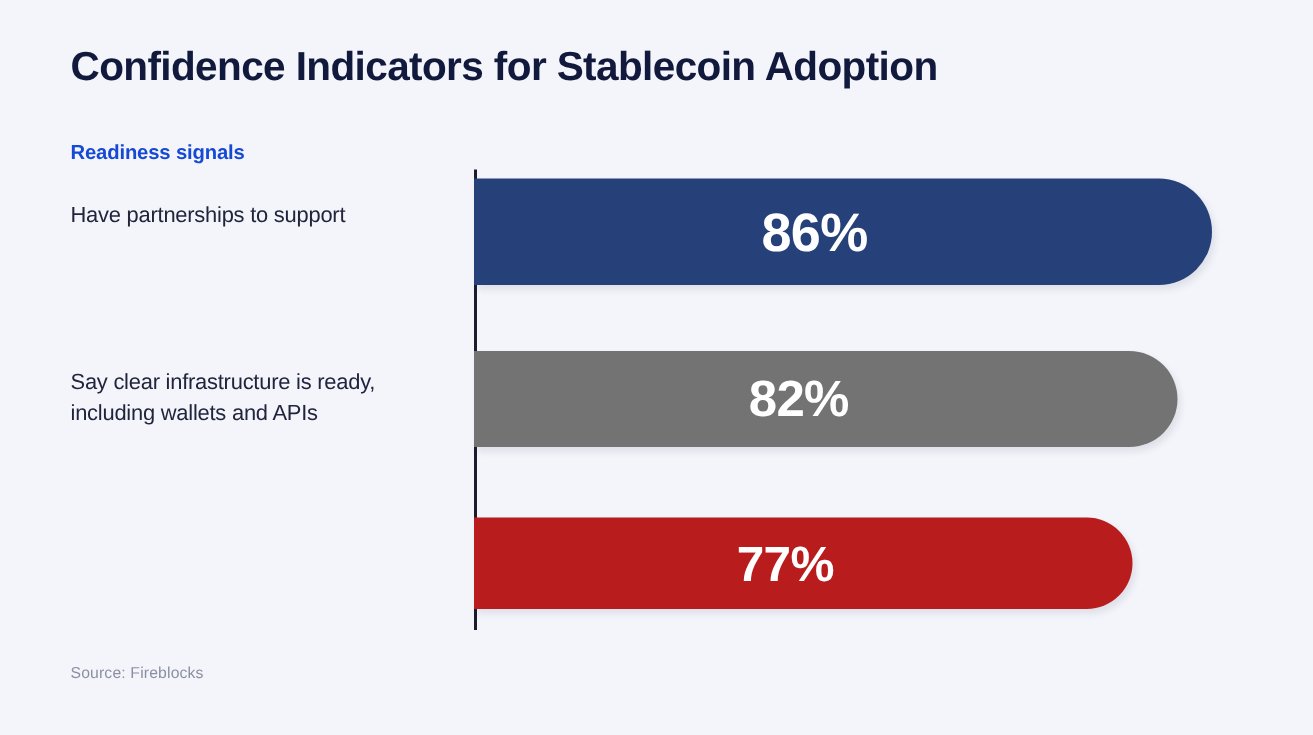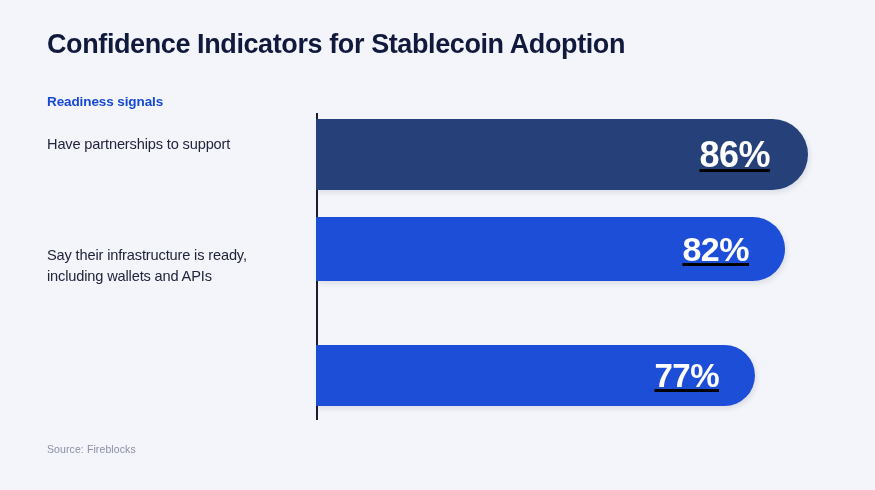--- a/index.html
+++ b/index.html
@@ -76,42 +76,41 @@
   .cat-label.r1 { top: 245px; }
   .cat-label.r2 { top: 354px; }
 
   
   .bar {
     position: absolute;
     left: 316px;
     border-radius: 0 999px 999px 0;
     display: flex;
     align-items: center;
-    justify-content: flex-end;
-    text-decoration: underline;
+    justify-content: center;
   }
   .bar.r0 {
     top: 119px;
     height: 71px;
     width: 492px;
     background: #264079;
     box-shadow: 2px 3px 5px rgba(30,40,80,0.10);
   }
   .bar.r1 {
-    top: 217px;
+    top: 234px;
     height: 64px;
     width: 469px;
-    background: #1d4ed8;
+    background: #737373;
     box-shadow: 2px 3px 5px rgba(30,40,80,0.10);
   }
   .bar.r2 {
     top: 345px;
     height: 61px;
     width: 439px;
-    background: #1d4ed8;
+    background: #b91c1c;
     box-shadow: 2px 3px 5px rgba(30,40,80,0.10);
     padding-left: 12px;
   }
 
   .bar-value {
     color: #ffffff;
     font-weight: bold;
     letter-spacing: -0.5px;
     line-height: 1;
   }
@@ -144,21 +143,21 @@
     <div id="axis-line"></div>
 
     <div class="cat-label r0">
       <div>Have partnerships to support</div>
     </div>
     <div class="bar r0">
       <span class="bar-value">86%</span>
     </div>
 
     <div class="cat-label r1">
-      <div>Say their infrastructure is ready,</div>
+      <div>Say clear infrastructure is ready,</div>
       <div>including wallets and APIs</div>
     </div>
     <div class="bar r1">
       <span class="bar-value">82%</span>
     </div>
 
     <div class="bar r2">
       <span class="bar-value">77%</span>
     </div>
 

